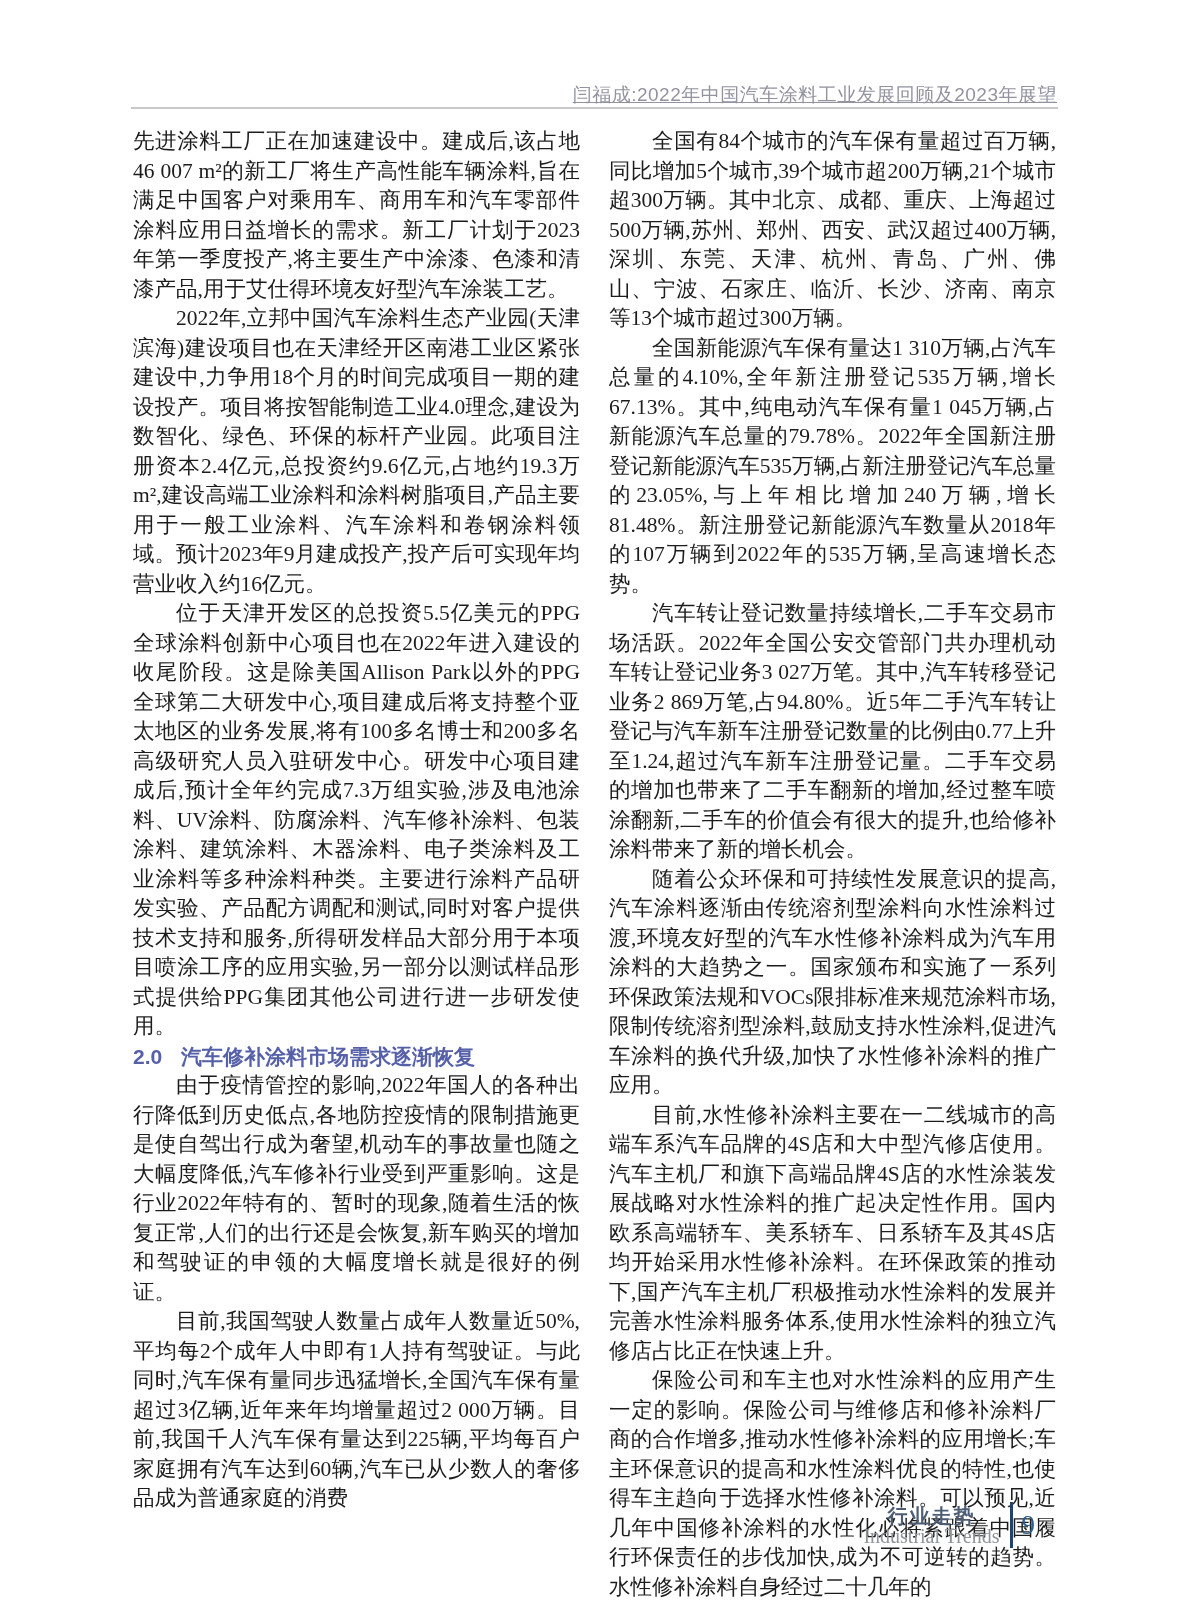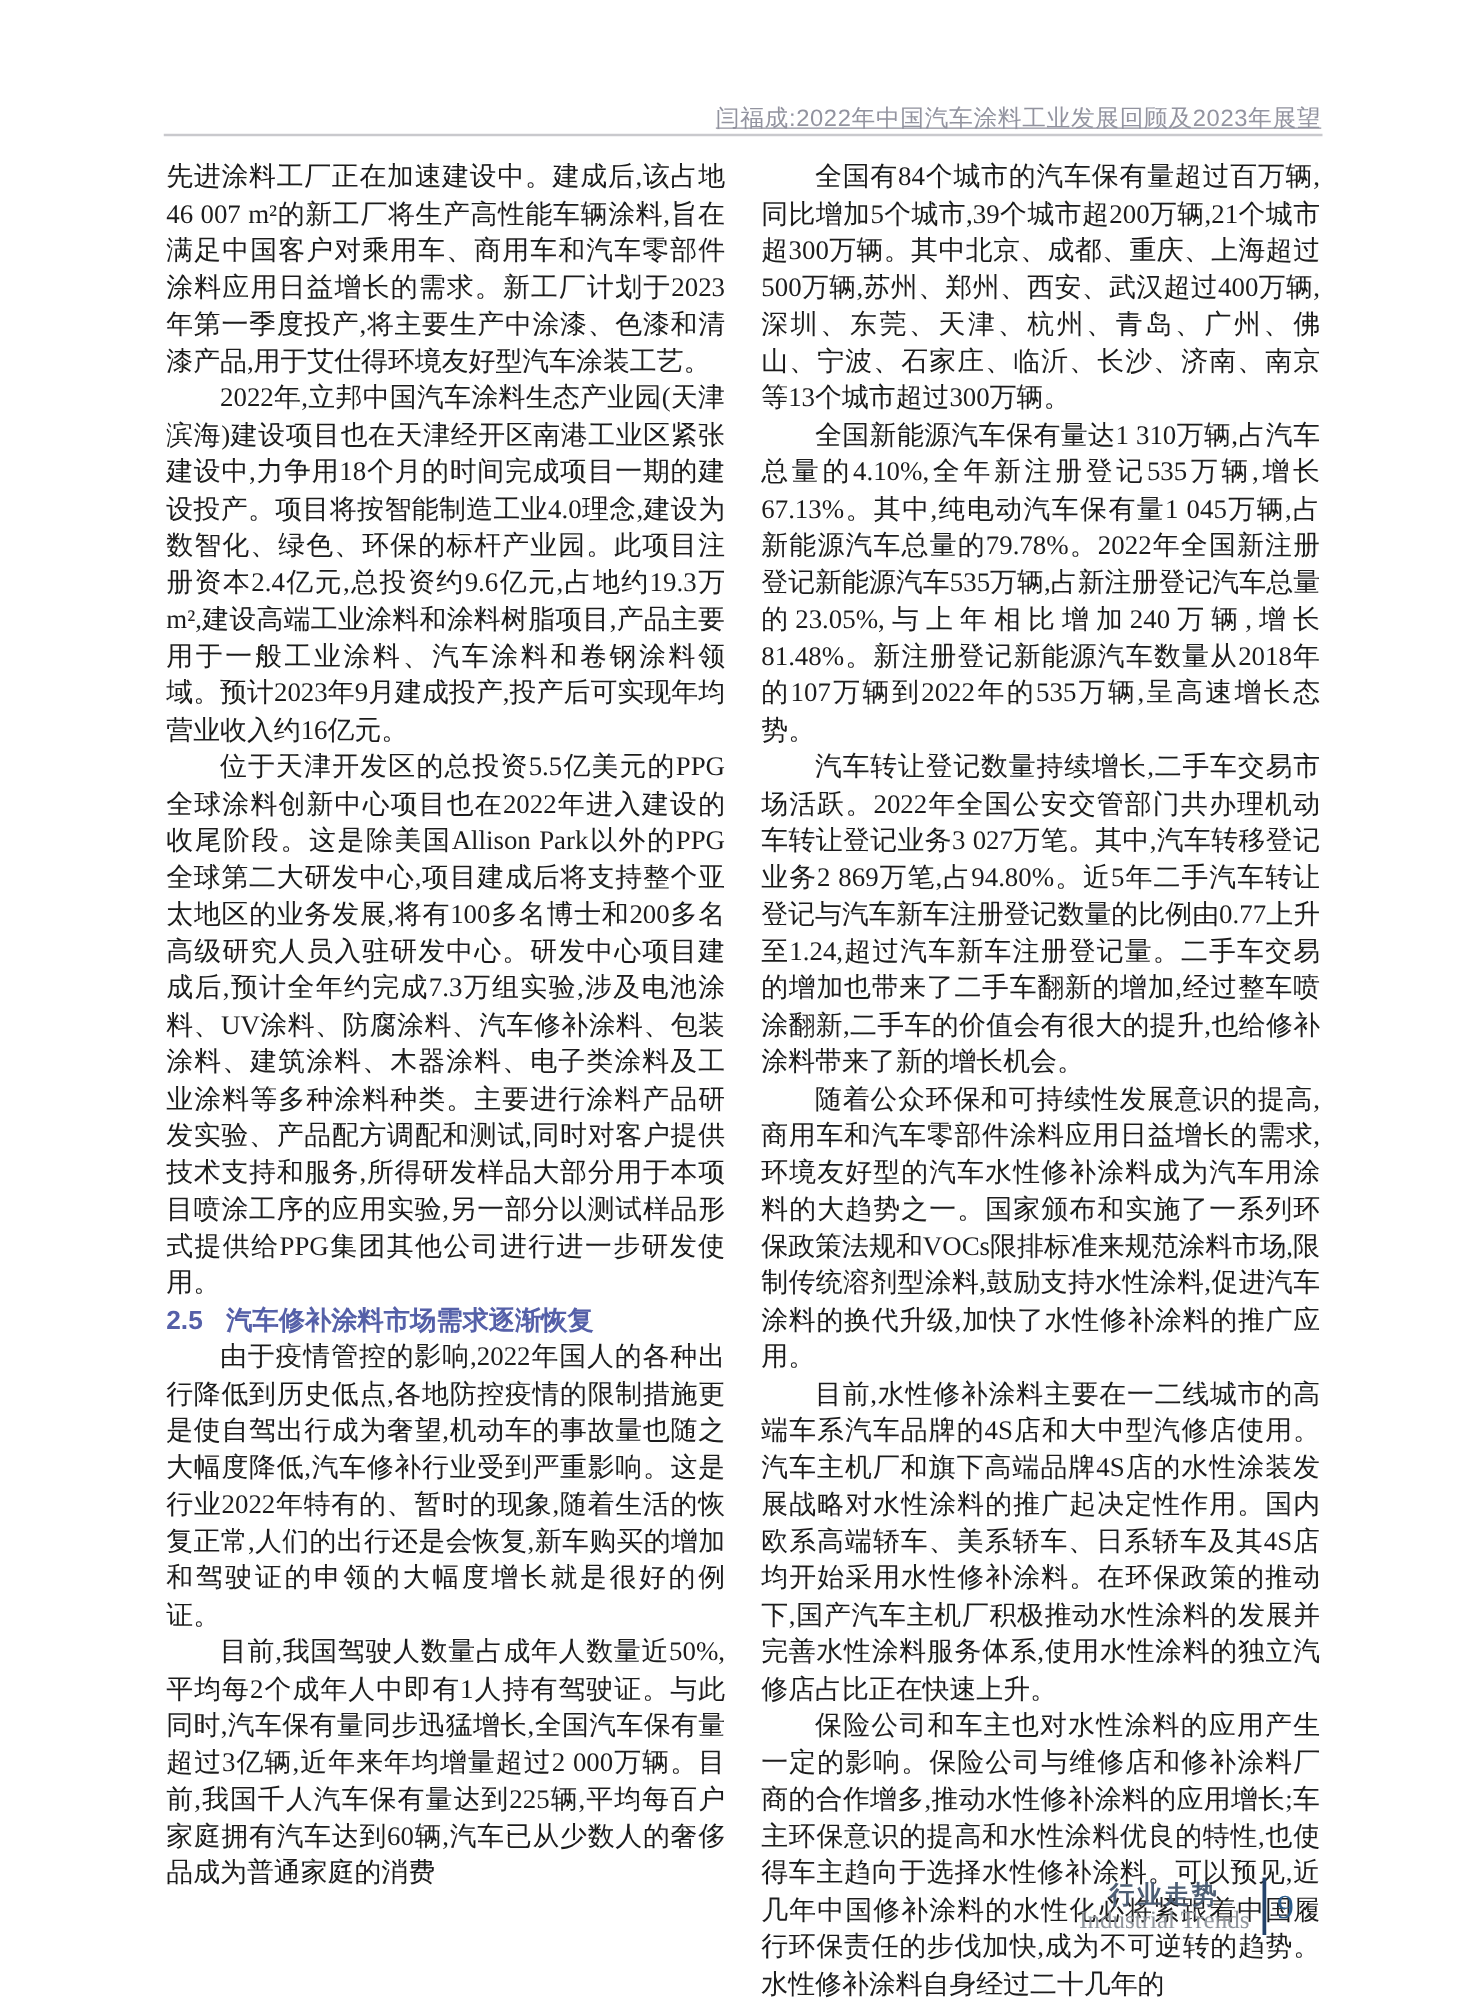--- a/index.html
+++ b/index.html
@@ -95,32 +95,32 @@
   <div class="running-title">闫福成:2022年中国汽车涂料工业发展回顾及2023年展望</div>
   <div class="header-rule"></div>
 
   <div class="content">
 
     <div class="col">
       <p>先进涂料工厂正在加速建设中。建成后,该占地46 007 m²的新工厂将生产高性能车辆涂料,旨在满足中国客户对乘用车、商用车和汽车零部件涂料应用日益增长的需求。新工厂计划于2023年第一季度投产,将主要生产中涂漆、色漆和清漆产品,用于艾仕得环境友好型汽车涂装工艺。</p>
       <p class="indent">2022年,立邦中国汽车涂料生态产业园(天津滨海)建设项目也在天津经开区南港工业区紧张建设中,力争用18个月的时间完成项目一期的建设投产。项目将按智能制造工业4.0理念,建设为数智化、绿色、环保的标杆产业园。此项目注册资本2.4亿元,总投资约9.6亿元,占地约19.3万m²,建设高端工业涂料和涂料树脂项目,产品主要用于一般工业涂料、汽车涂料和卷钢涂料领域。预计2023年9月建成投产,投产后可实现年均营业收入约16亿元。</p>
       <p class="indent">位于天津开发区的总投资5.5亿美元的PPG全球涂料创新中心项目也在2022年进入建设的收尾阶段。这是除美国Allison Park以外的PPG全球第二大研发中心,项目建成后将支持整个亚太地区的业务发展,将有100多名博士和200多名高级研究人员入驻研发中心。研发中心项目建成后,预计全年约完成7.3万组实验,涉及电池涂料、UV涂料、防腐涂料、汽车修补涂料、包装涂料、建筑涂料、木器涂料、电子类涂料及工业涂料等多种涂料种类。主要进行涂料产品研发实验、产品配方调配和测试,同时对客户提供技术支持和服务,所得研发样品大部分用于本项目喷涂工序的应用实验,另一部分以测试样品形式提供给PPG集团其他公司进行进一步研发使用。</p>
       <div class="section-heading">
-        <span class="num">2.5</span>
+        <span class="num">2.0</span>
         <span>汽车修补涂料市场需求逐渐恢复</span>
       </div>
       <p class="indent">由于疫情管控的影响,2022年国人的各种出行降低到历史低点,各地防控疫情的限制措施更是使自驾出行成为奢望,机动车的事故量也随之大幅度降低,汽车修补行业受到严重影响。这是行业2022年特有的、暂时的现象,随着生活的恢复正常,人们的出行还是会恢复,新车购买的增加和驾驶证的申领的大幅度增长就是很好的例证。</p>
       <p class="indent">目前,我国驾驶人数量占成年人数量近50%,平均每2个成年人中即有1人持有驾驶证。与此同时,汽车保有量同步迅猛增长,全国汽车保有量超过3亿辆,近年来年均增量超过2 000万辆。目前,我国千人汽车保有量达到225辆,平均每百户家庭拥有汽车达到60辆,汽车已从少数人的奢侈品成为普通家庭的消费</p>
     </div>
 
     <div class="col">
       <p class="indent">全国有84个城市的汽车保有量超过百万辆,同比增加5个城市,39个城市超200万辆,21个城市超300万辆。其中北京、成都、重庆、上海超过500万辆,苏州、郑州、西安、武汉超过400万辆,深圳、东莞、天津、杭州、青岛、广州、佛山、宁波、石家庄、临沂、长沙、济南、南京等13个城市超过300万辆。</p>
       <p class="indent">全国新能源汽车保有量达1 310万辆,占汽车总量的4.10%,全年新注册登记535万辆,增长67.13%。其中,纯电动汽车保有量1 045万辆,占新能源汽车总量的79.78%。2022年全国新注册登记新能源汽车535万辆,占新注册登记汽车总量的23.05%,与上年相比增加240万辆,增长81.48%。新注册登记新能源汽车数量从2018年的107万辆到2022年的535万辆,呈高速增长态势。</p>
       <p class="indent">汽车转让登记数量持续增长,二手车交易市场活跃。2022年全国公安交管部门共办理机动车转让登记业务3 027万笔。其中,汽车转移登记业务2 869万笔,占94.80%。近5年二手汽车转让登记与汽车新车注册登记数量的比例由0.77上升至1.24,超过汽车新车注册登记量。二手车交易的增加也带来了二手车翻新的增加,经过整车喷涂翻新,二手车的价值会有很大的提升,也给修补涂料带来了新的增长机会。</p>
-      <p class="indent">随着公众环保和可持续性发展意识的提高,商用车和汽车零部件涂料应用日益增长的需求,环境友好型的汽车水性修补涂料成为汽车用涂料的大趋势之一。国家颁布和实施了一系列环保政策法规和VOCs限排标准来规范涂料市场,限制传统溶剂型涂料,鼓励支持水性涂料,促进汽车涂料的换代升级,加快了水性修补涂料的推广应用。</p>
+      <p class="indent">随着公众环保和可持续性发展意识的提高,汽车涂料逐渐由传统溶剂型涂料向水性涂料过渡,环境友好型的汽车水性修补涂料成为汽车用涂料的大趋势之一。国家颁布和实施了一系列环保政策法规和VOCs限排标准来规范涂料市场,限制传统溶剂型涂料,鼓励支持水性涂料,促进汽车涂料的换代升级,加快了水性修补涂料的推广应用。</p>
       <p class="indent">目前,水性修补涂料主要在一二线城市的高端车系汽车品牌的4S店和大中型汽修店使用。汽车主机厂和旗下高端品牌4S店的水性涂装发展战略对水性涂料的推广起决定性作用。国内欧系高端轿车、美系轿车、日系轿车及其4S店均开始采用水性修补涂料。在环保政策的推动下,国产汽车主机厂积极推动水性涂料的发展并完善水性涂料服务体系,使用水性涂料的独立汽修店占比正在快速上升。</p>
       <p class="indent">保险公司和车主也对水性涂料的应用产生一定的影响。保险公司与维修店和修补涂料厂商的合作增多,推动水性修补涂料的应用增长;车主环保意识的提高和水性涂料优良的特性,也使得车主趋向于选择水性修补涂料。可以预见,近几年中国修补涂料的水性化必将紧跟着中国履行环保责任的步伐加快,成为不可逆转的趋势。水性修补涂料自身经过二十几年的</p>
     </div>
 
   </div>
 
   <div class="footer">
     <div class="labels">
       <div class="zh">行业走势</div>
       <div class="en">Industrial Trends</div>

